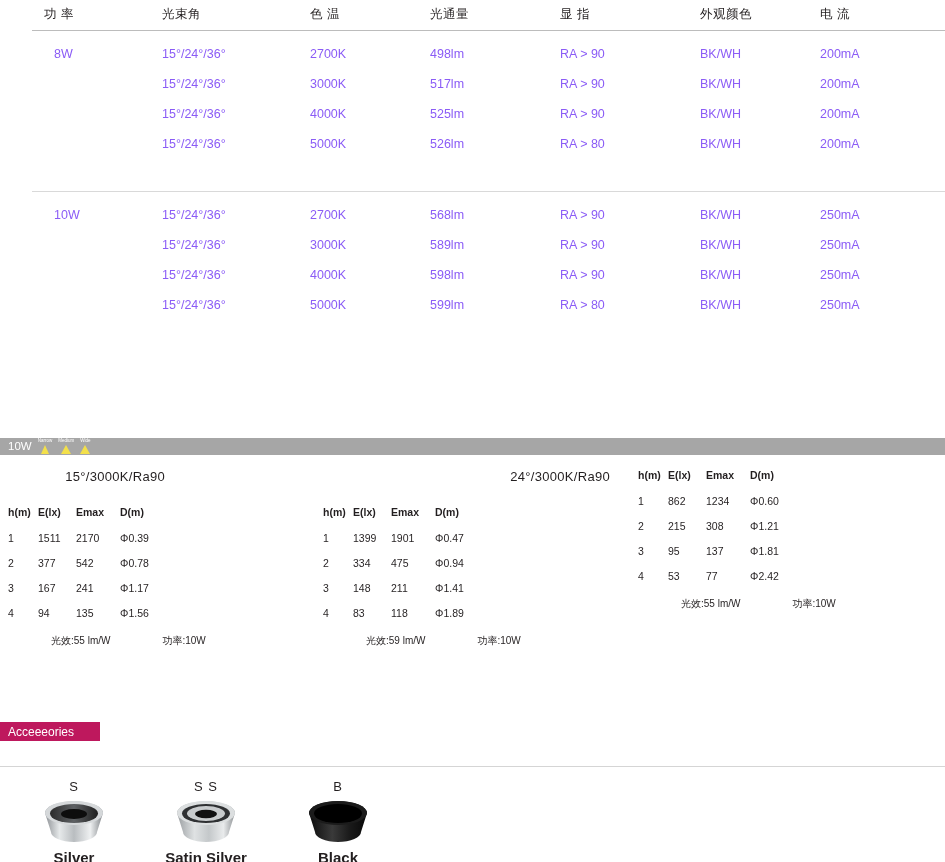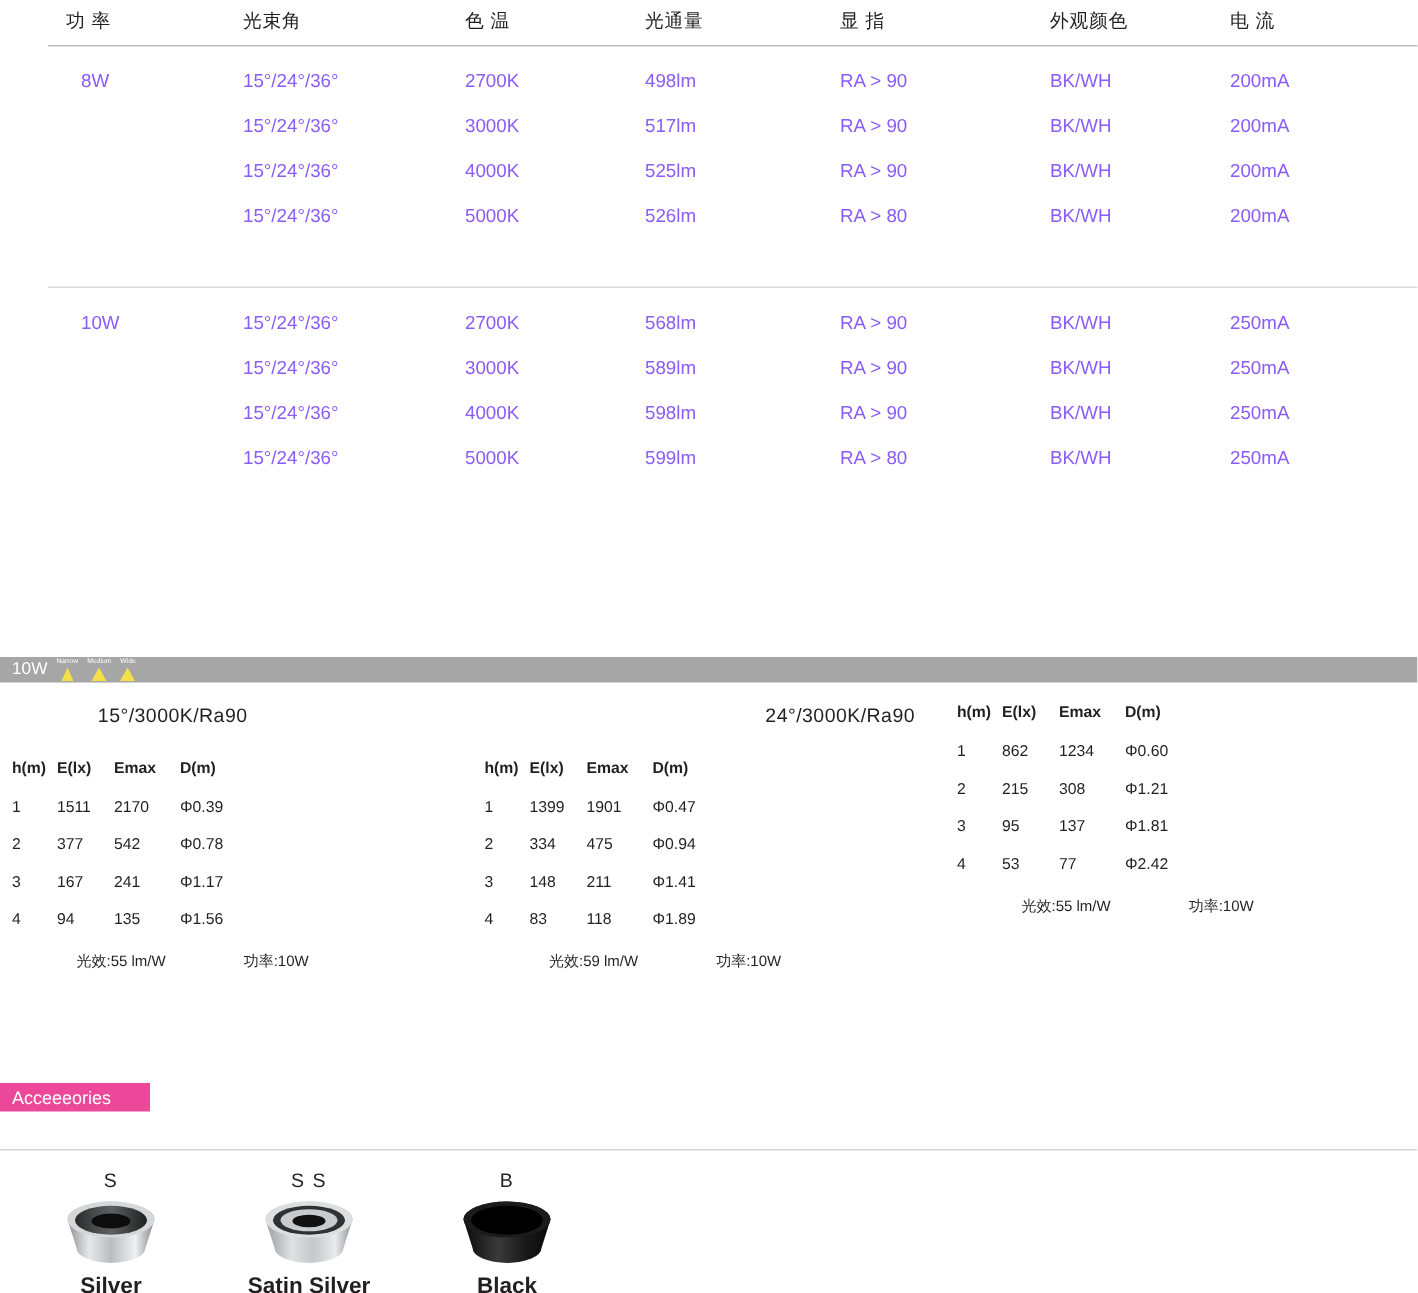--- a/index.html
+++ b/index.html
@@ -153,21 +153,21 @@
   
   .acc-section {
     position: absolute;
     top: 722px;
     left: 0;
     width: 945px;
   }
   .acc-bar {
     width: 100px;
     height: 19px;
-    background: #ec4899;
+    background: #be185d;
     color: #ffffff;
     font-size: 12px;
     display: flex;
     align-items: center;
     padding-left: 8px;
     box-sizing: border-box;
   }
   .acc-rule {
     margin-top: 25px;
     height: 1px;

